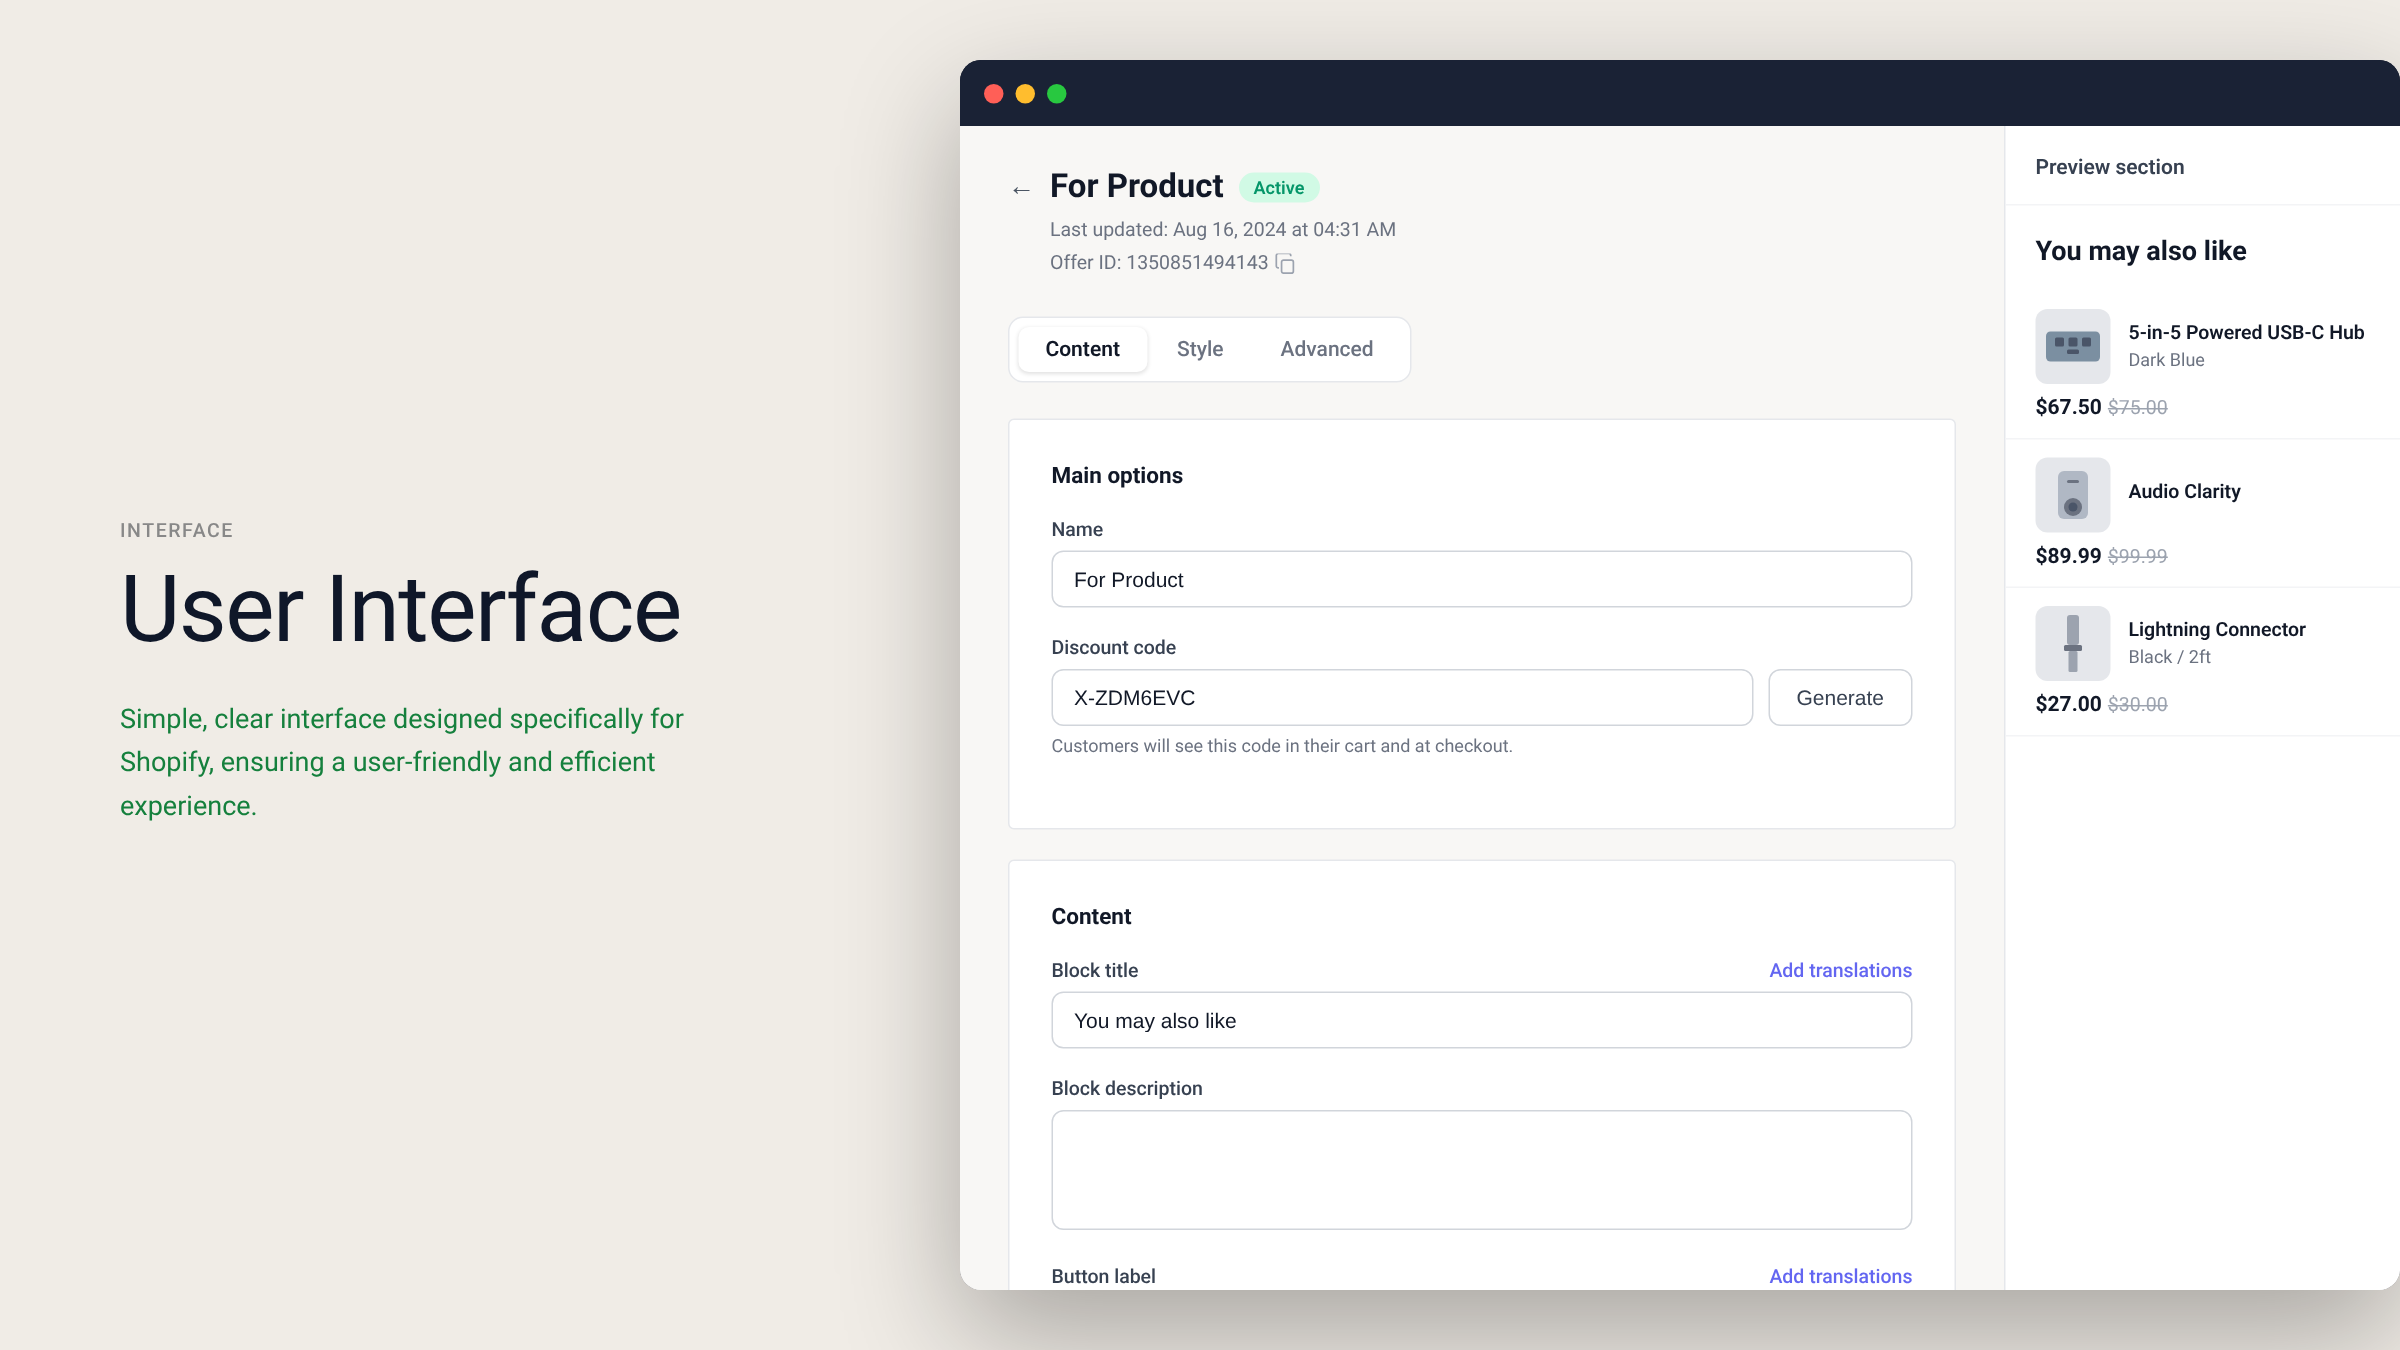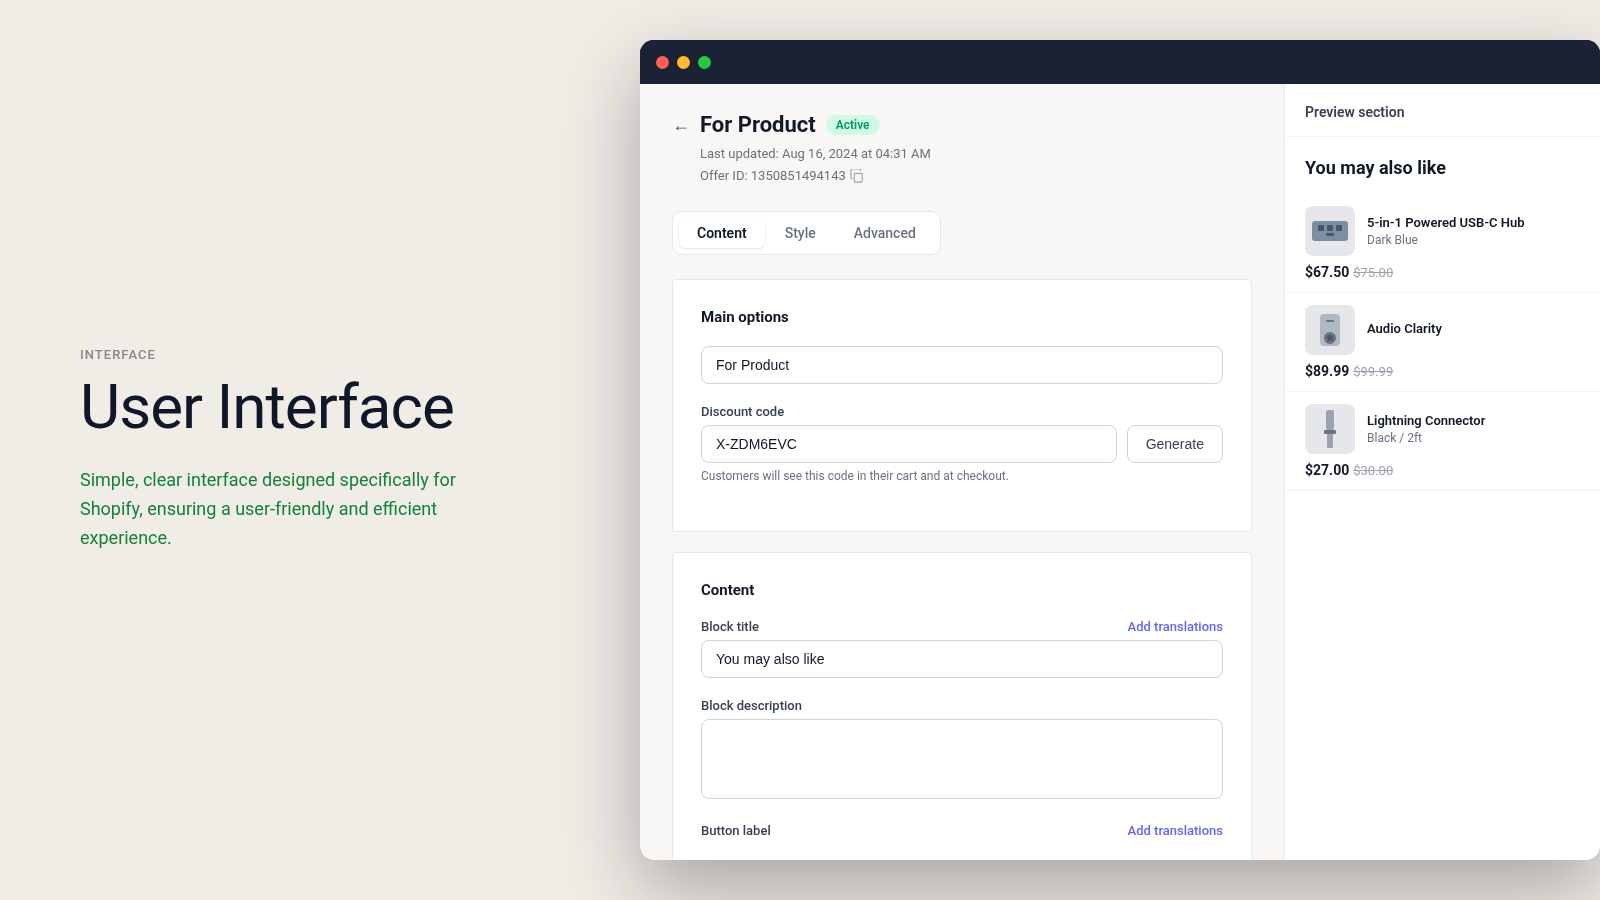--- a/index.html
+++ b/index.html
@@ -254,21 +254,21 @@
       font-size: 14px;
       color: #111827;
       background: white;
       height: 80px;
       resize: none;
       outline: none;
     }
 
     
     .preview-panel {
-      width: 316px;
+      width: 264px;
       background: white;
       border-left: 1px solid #e5e7eb;
       flex-shrink: 0;
       overflow-y: auto;
     }
 
     .preview-header {
       padding: 20px 20px 16px;
       font-size: 14px;
       font-weight: 600;
@@ -389,20 +389,23 @@
         <div class="tab-item active">Content</div>
         <div class="tab-item">Style</div>
         <div class="tab-item">Advanced</div>
       </div>
 
       
       <div class="form-card">
         <div class="section-title">Main options</div>
 
         <div class="field-group">
+          <div class="field-label">
+            <span>Name</span>
+          </div>
           <input type="text" class="text-input" value="For Product" style="">
         </div>
 
         <div class="field-group">
           <div class="field-label">
             <span>Discount code</span>
           </div>
           <div class="discount-row">
             <input type="text" class="text-input" value="X-ZDM6EVC" style="">
             <button class="generate-btn">Generate</button>
@@ -448,21 +451,21 @@
           <div class="product-thumb">
             <svg width="40" height="32" viewBox="0 0 40 32">
               <rect x="2" y="6" width="36" height="20" rx="3" fill="#7b8fa1"></rect>
               <rect x="8" y="10" width="6" height="6" rx="1" fill="#4a5568"></rect>
               <rect x="17" y="10" width="6" height="6" rx="1" fill="#4a5568"></rect>
               <rect x="26" y="10" width="6" height="6" rx="1" fill="#4a5568"></rect>
               <rect x="16" y="18" width="8" height="3" rx="1" fill="#4a5568"></rect>
             </svg>
           </div>
           <div class="product-info">
-            <div class="product-name">5-in-1 Powered USB-C Hub</div>
+            <div class="product-name">5-in-5 Powered USB-C Hub</div>
             <div class="product-variant">Dark Blue</div>
           </div>
         </div>
         <div class="product-pricing">
           <span class="price-current">$67.50</span>
           <span class="price-original">$75.00</span>
         </div>
       </div>
 
       <div class="product-preview-item">

